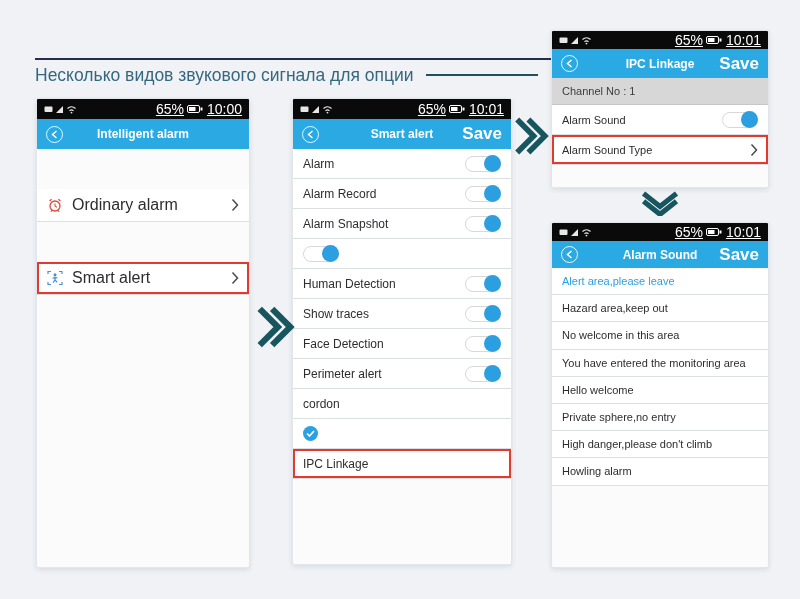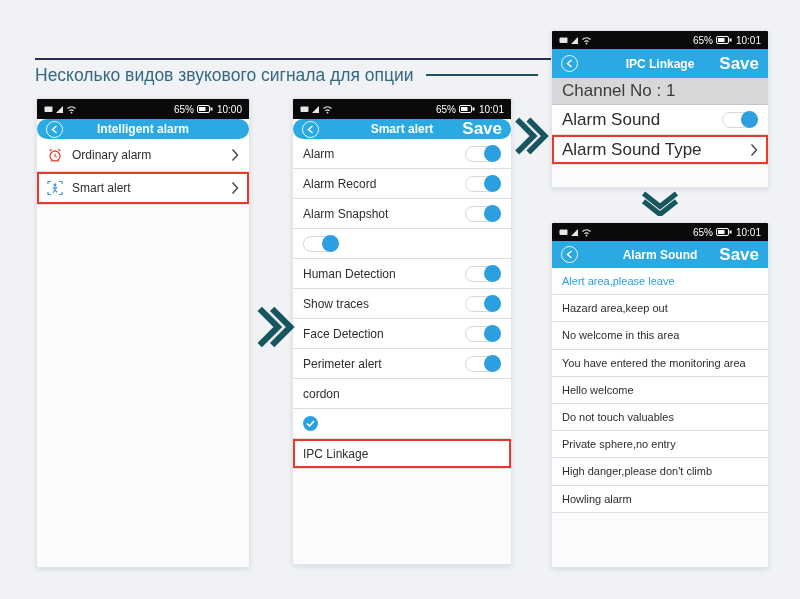--- a/index.html
+++ b/index.html
@@ -27,21 +27,21 @@
 
   
   .phone {
     position:absolute; background:#fbfbfc;
     border:1px solid #e2e5ea; box-shadow:0 2px 5px rgba(30,40,60,.10);
     display:flex; flex-direction:column; overflow:hidden; border-radius:2px;
   }
   .statusbar {
     flex:0 0 auto; background:#0a0a0a; color:#fff;
     display:flex; justify-content:space-between; align-items:center;
-    padding:0 7px; font-size:10px;
+    padding:0 7px; font-size:14px;text-decoration:underline;
   }
   .sb-left { display:flex; align-items:center; gap:2px; }
   .sb-right { display:flex; align-items:center; gap:3px; }
   .nav {
     flex:0 0 auto; background:#2aa9e2; color:#fff;
     display:flex; align-items:center; position:relative; padding:0 9px;
   }
   .nav-title {
     position:absolute; left:0; right:0; text-align:center;
     font-size:12px; font-weight:bold; pointer-events:none;
@@ -83,27 +83,27 @@
   .arrow { position:absolute; }
 
   
   #phone1 { left:36px;  top:98px;  width:214px; height:470px; }
   #phone2 { left:292px; top:98px;  width:220px; height:467px; }
   #phone3 { left:551px; top:30px;  width:218px; height:158px; }
   #phone4 { left:551px; top:222px; width:218px; height:346px; }
 
   #phone1 .statusbar, #phone2 .statusbar { height:20px; }
   #phone3 .statusbar, #phone4 .statusbar { height:18px; }
-  #phone1 .nav, #phone2 .nav { height:20px;border-radius:13px; }
+  #phone1 .nav, #phone2 .nav { height:30px; }
   #phone3 .nav { height:29px; }
   #phone4 .nav { height:27px; }
 
-  #phone1 .row { height:33px; font-size:12px; }
+  #phone1 .row { height:33px; font-size:16px;margin-top:40px; }
   #phone2 .row { height:30px; font-size:12px;padding-left:10px; }
-  #phone3 .row { height:30px; font-size:17px; }
+  #phone3 .row { height:30px; font-size:11px; }
   #phone3 .row.gray { height:27px; }
   #phone4 .row { height:27.2px; font-size:11px; }
   #phone4 .row.sel .lbl { color:#2aa0e4; }
 </style>
 </head>
 <body>
 
 <div class="headline">
   <div class="h1">Multiple Kinds Alarm Sound For Option</div>
   <div class="sub">
@@ -379,23 +379,20 @@
     <div class="row">
       <span class="lbl">No welcome in this area</span>
     </div>
     <div class="row">
       <span class="lbl">You have entered the monitoring area</span>
     </div>
     <div class="row">
       <span class="lbl">Hello welcome</span>
     </div>
     <div class="row">
-      <span class="lbl">Do not touch valuables</span>
-    </div>
-    <div class="row">
       <span class="lbl">Private sphere,no entry</span>
     </div>
     <div class="row">
       <span class="lbl">High danger,please don't climb</span>
     </div>
     <div class="row">
       <span class="lbl">Howling alarm</span>
     </div>
   </div>
 </div>

